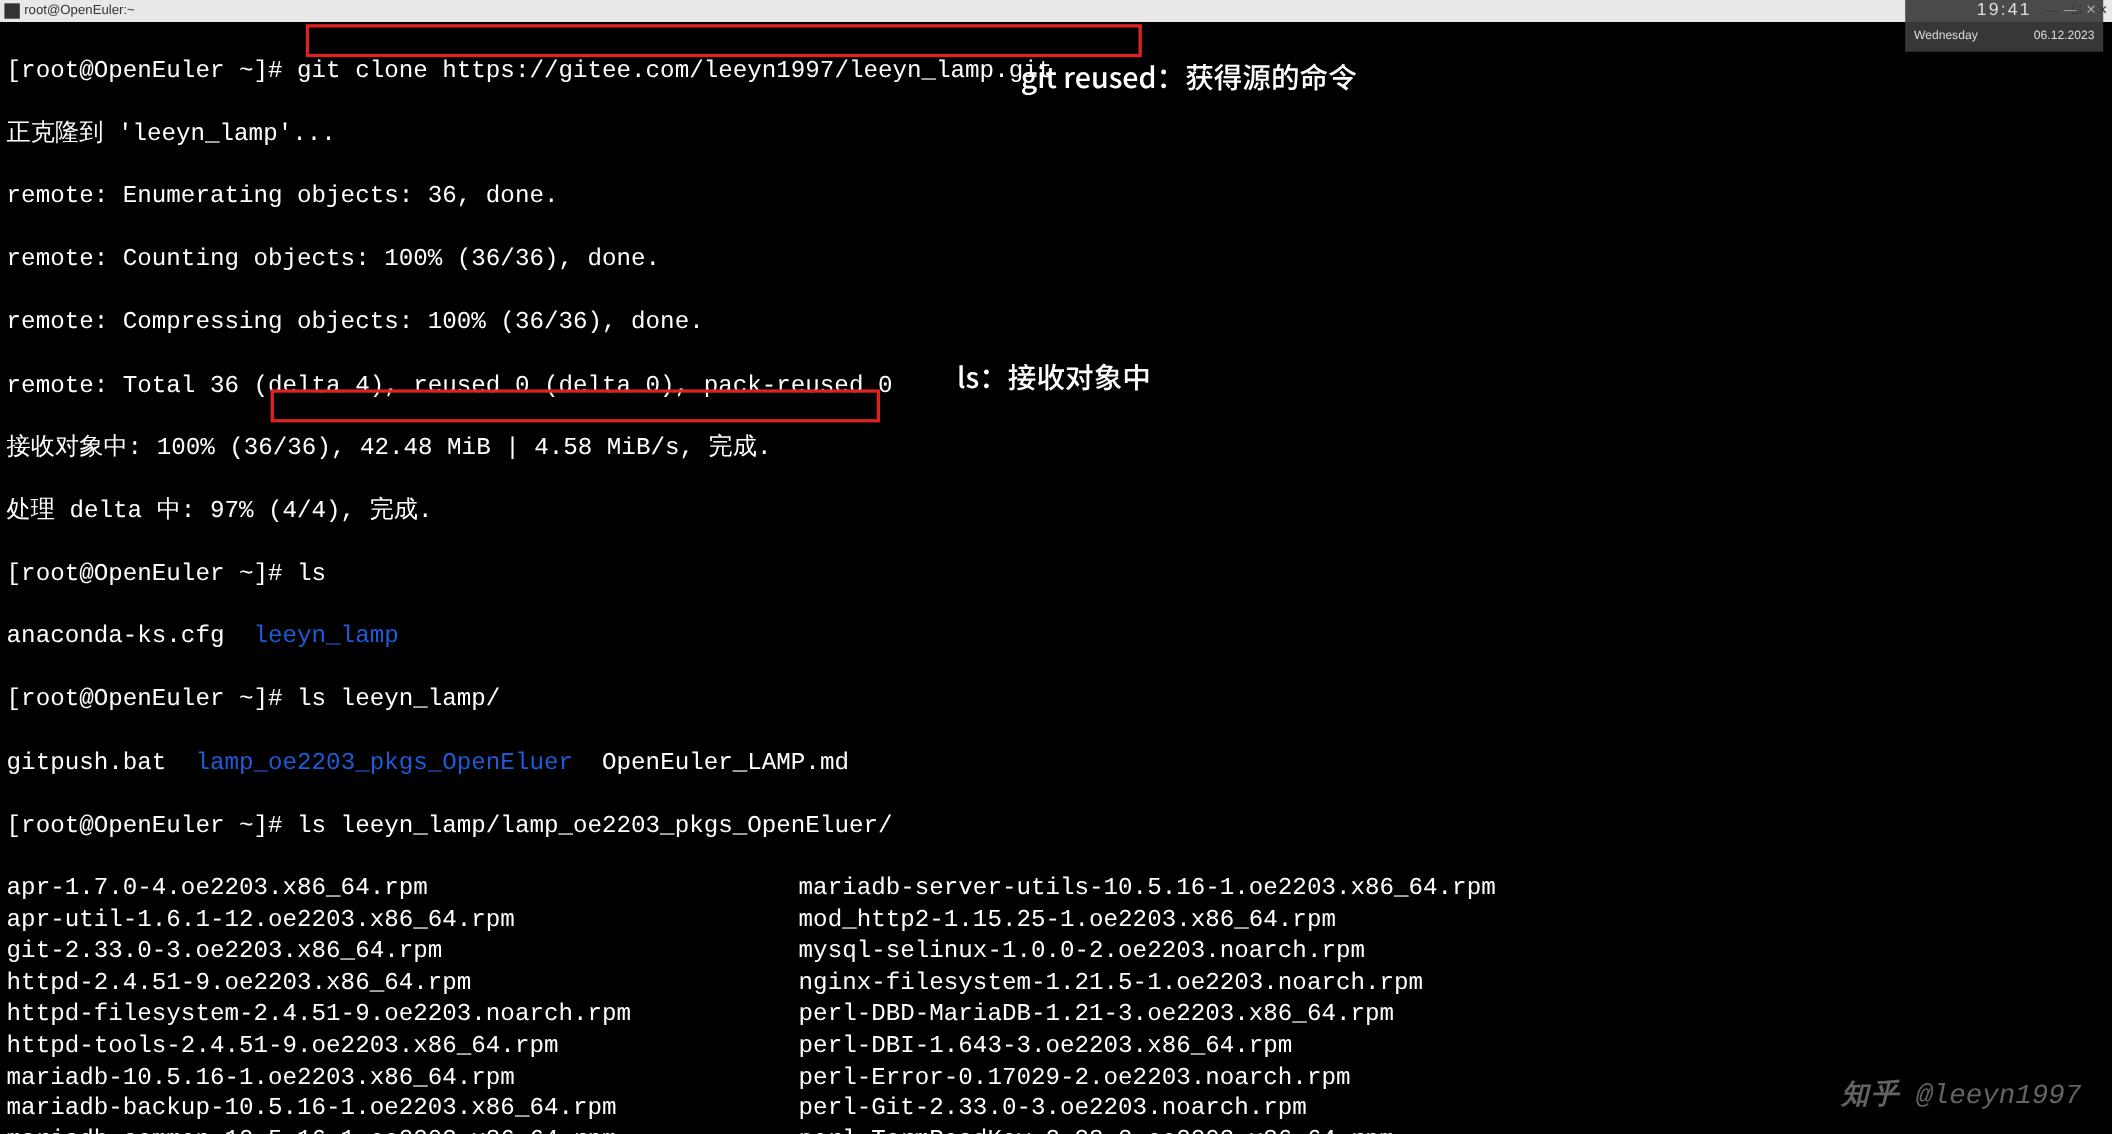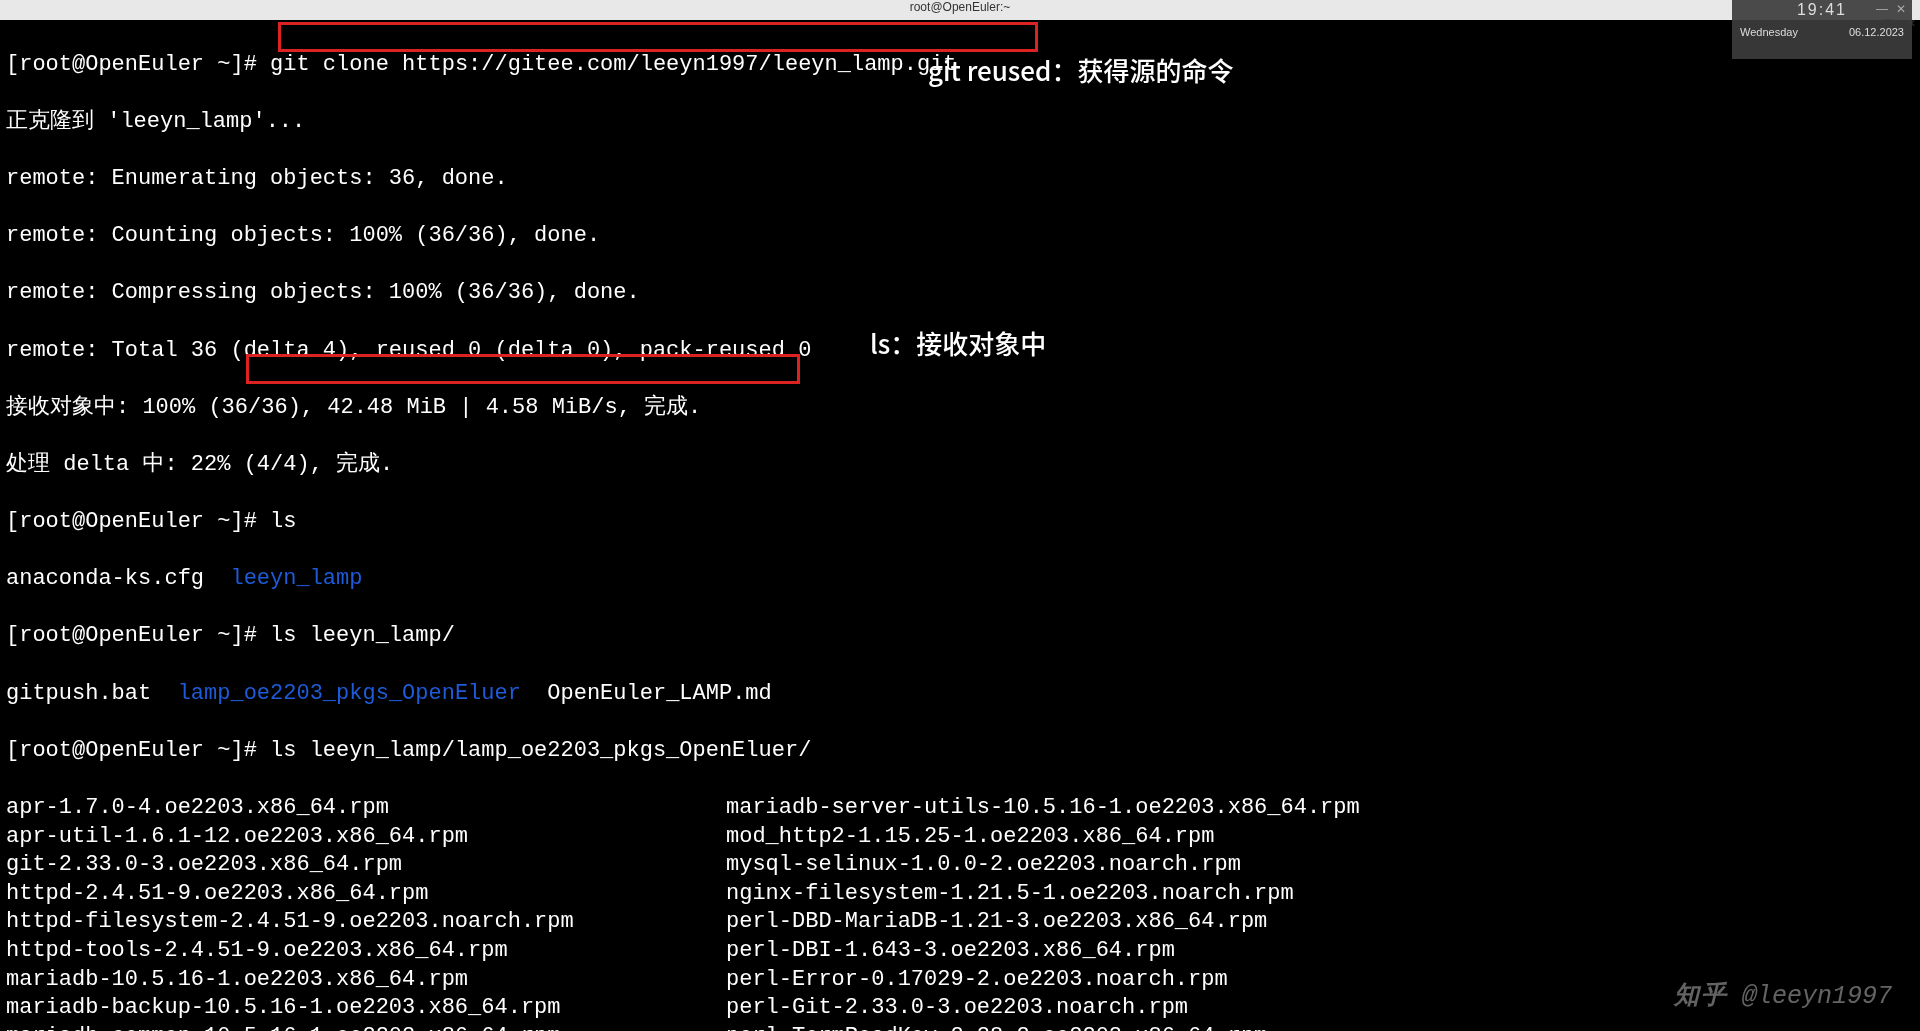--- a/index.html
+++ b/index.html
@@ -17,21 +17,20 @@
   
   .titlebar {
     background:#e8e8e8;
     height:20px;
     display:flex;
     align-items:center;
     padding:0 4px;
     font-size:12px;
     color:#333;
     font-family:sans-serif;
-    flex-direction:column;
   }
   .titlebar .tb-icon {
     width:14px;height:14px;
     background:#333;
     margin-right:4px;
     display:inline-block;
   }
   .titlebar .controls {
     margin-left:auto;
     display:flex;
@@ -54,21 +53,21 @@
   .clock .time {
     text-align:center;
     font-size:16px;
     padding:0 0 2px;
     letter-spacing:2px;
   }
   .clock .daterow {
     display:flex;
     justify-content:space-between;
     font-size:11px;
-    padding:2px 8px 20px;
+    padding:2px 8px 8px;
   }
   .clock .wc {
     position:absolute; top:2px; right:6px;
     font-size:12px; color:#aaa;
     display:flex; gap:8px;
   }
   
   .terminal {
     padding:2px 6px;
     white-space:pre;
@@ -141,21 +140,21 @@
 </div>
 
 <div class="terminal">
 <div class="line"><span>[root@OpenEuler ~]#</span> <span>git clone https://gitee.com/leeyn1997/leeyn_lamp.git</span></div>
 <div class="line">正克隆到 'leeyn_lamp'...</div>
 <div class="line">remote: Enumerating objects: 36, done.</div>
 <div class="line">remote: Counting objects: 100% (36/36), done.</div>
 <div class="line">remote: Compressing objects: 100% (36/36), done.</div>
 <div class="line">remote: Total 36 (delta 4), reused 0 (delta 0), pack-reused 0</div>
 <div class="line">接收对象中: 100% (36/36), 42.48 MiB | 4.58 MiB/s, 完成.</div>
-<div class="line">处理 delta 中: 22% (4/4), 完成.</div>
+<div class="line">处理 delta 中: 97% (4/4), 完成.</div>
 <div class="line"><span>[root@OpenEuler ~]#</span> <span>ls</span></div>
 <div class="line"><span>anaconda-ks.cfg  </span><span class="dir">leeyn_lamp</span></div>
 <div class="line"><span>[root@OpenEuler ~]#</span> <span>ls leeyn_lamp/</span></div>
 <div class="line"><span>gitpush.bat  </span><span class="dir">lamp_oe2203_pkgs_OpenEluer</span><span>  OpenEuler_LAMP.md</span></div>
 <div class="line"><span>[root@OpenEuler ~]#</span> <span>ls leeyn_lamp/lamp_oe2203_pkgs_OpenEluer/</span></div>
 <div class="twocol">
   <div id="col-left"><div class="line">apr-1.7.0-4.oe2203.x86_64.rpm</div><div class="line">apr-util-1.6.1-12.oe2203.x86_64.rpm</div><div class="line">git-2.33.0-3.oe2203.x86_64.rpm</div><div class="line">httpd-2.4.51-9.oe2203.x86_64.rpm</div><div class="line">httpd-filesystem-2.4.51-9.oe2203.noarch.rpm</div><div class="line">httpd-tools-2.4.51-9.oe2203.x86_64.rpm</div><div class="line">mariadb-10.5.16-1.oe2203.x86_64.rpm</div><div class="line">mariadb-backup-10.5.16-1.oe2203.x86_64.rpm</div><div class="line">mariadb-common-10.5.16-1.oe2203.x86_64.rpm</div></div>
   <div id="col-right"><div class="line">mariadb-server-utils-10.5.16-1.oe2203.x86_64.rpm</div><div class="line">mod_http2-1.15.25-1.oe2203.x86_64.rpm</div><div class="line">mysql-selinux-1.0.0-2.oe2203.noarch.rpm</div><div class="line">nginx-filesystem-1.21.5-1.oe2203.noarch.rpm</div><div class="line">perl-DBD-MariaDB-1.21-3.oe2203.x86_64.rpm</div><div class="line">perl-DBI-1.643-3.oe2203.x86_64.rpm</div><div class="line">perl-Error-0.17029-2.oe2203.noarch.rpm</div><div class="line">perl-Git-2.33.0-3.oe2203.noarch.rpm</div><div class="line">perl-TermReadKey-2.38-2.oe2203.x86_64.rpm</div></div>
 </div>
 

